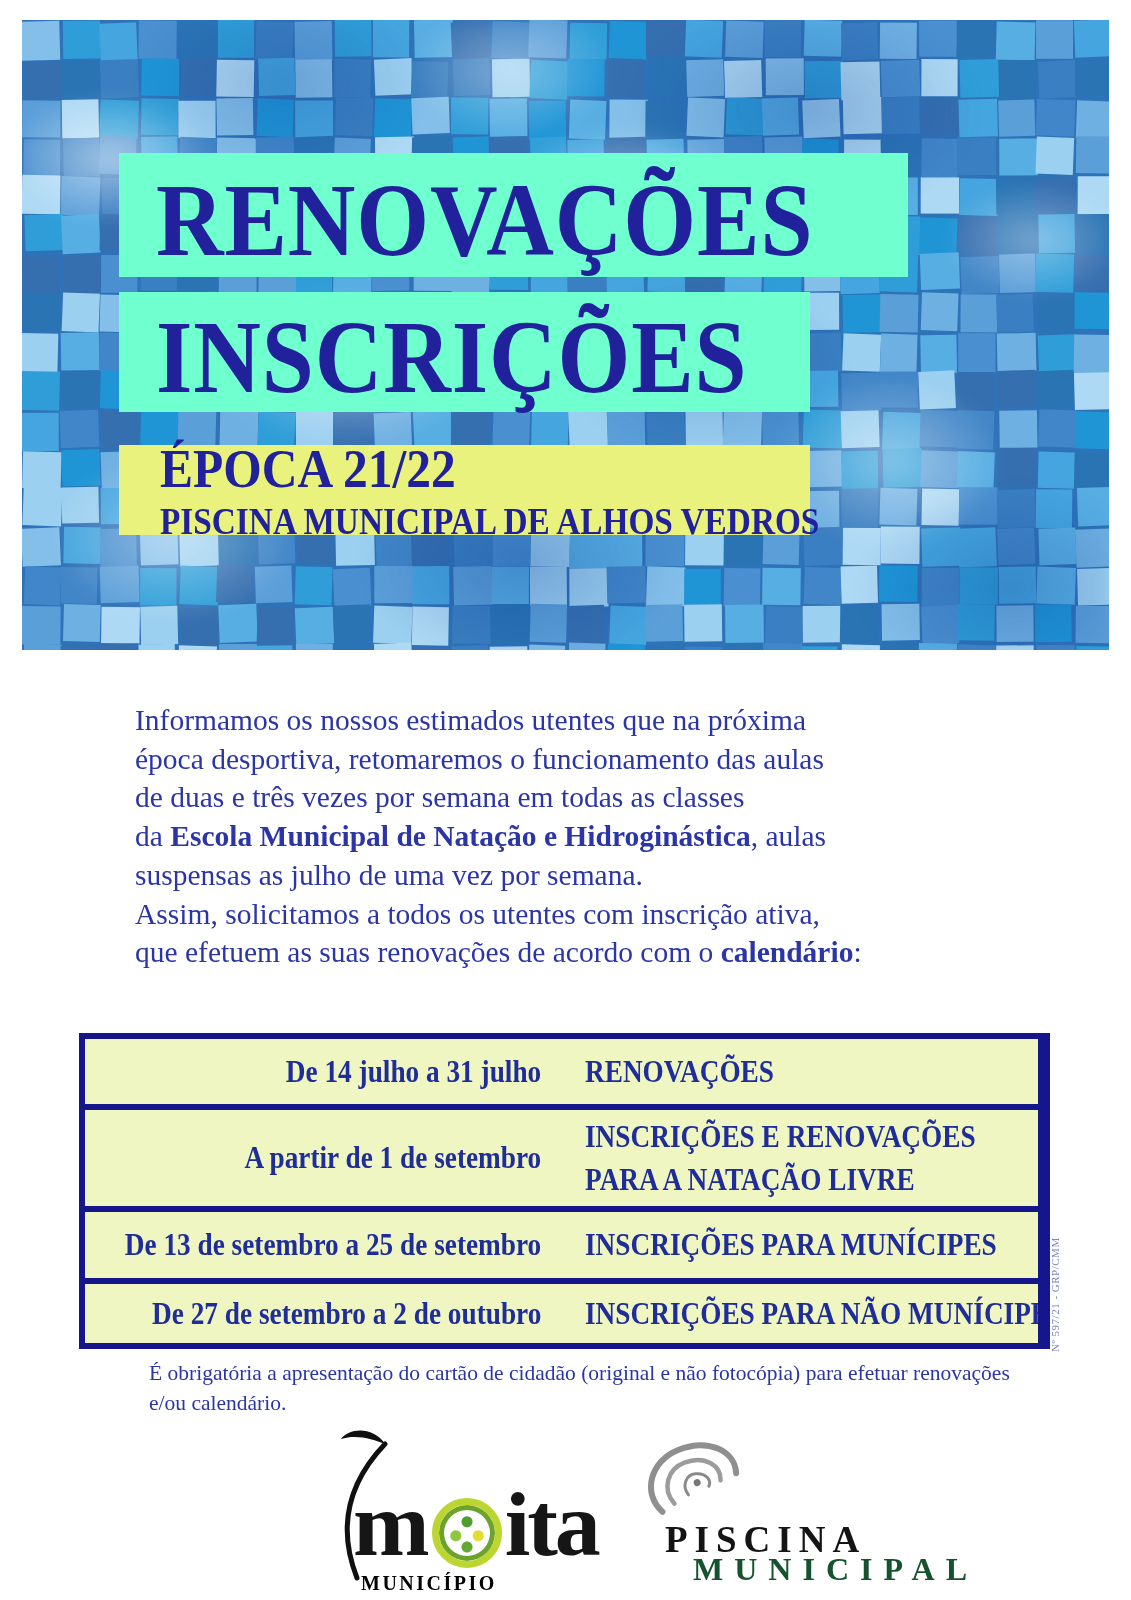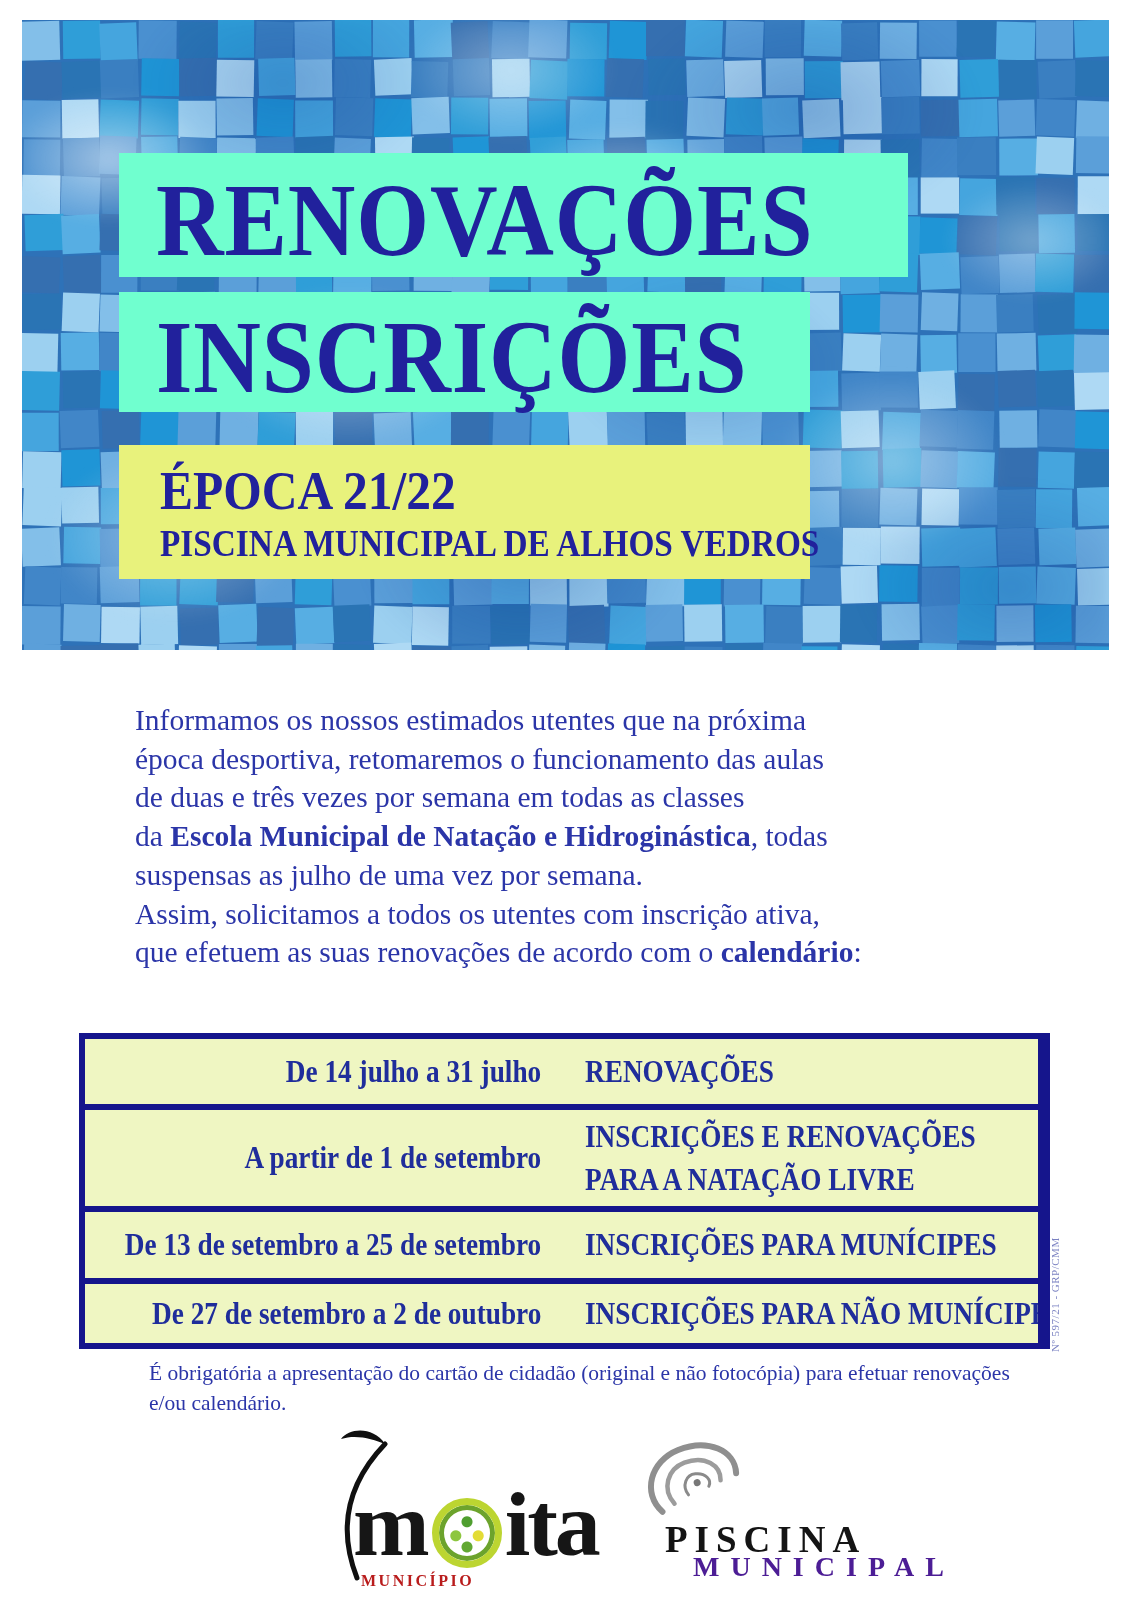--- a/index.html
+++ b/index.html
@@ -23,21 +23,21 @@
       radial-gradient(210px 140px at 24% 10%, rgba(12,60,150,.22), rgba(12,60,150,0) 70%),
       radial-gradient(220px 150px at 91% 90%, rgba(12,60,150,.26), rgba(12,60,150,0) 70%),
       radial-gradient(200px 130px at 63% 55%, rgba(12,60,150,.22), rgba(12,60,150,0) 70%);}
 
   .band{position:absolute;display:flex;overflow:visible;}
   .band-1{left:97px;top:133px;width:789px;height:124px;background:var(--mint,#70FFCF);align-items:center;}
   .band-2{left:97px;top:272px;width:691px;height:120px;background:var(--mint,#70FFCF);align-items:center;}
   .headline{display:block;padding-left:41px;padding-top:10px;font-weight:bold;font-size:104px;line-height:.92;
             letter-spacing:1px;color:var(--headline,#21219C);transform:scaleX(.9);transform-origin:left center;
             white-space:nowrap;}
-  .band-yellow{left:97px;top:425px;width:691px;height:134px;background:var(--yellow,#E8F27C);
+  .band-yellow{left:97px;top:425px;width:691px;height:90px;background:var(--yellow,#E8F27C);
                flex-direction:column;justify-content:center;padding-left:41px;box-sizing:border-box;gap:7px;}
   .season{font-weight:bold;font-size:55px;line-height:1;color:var(--headline,#21219C);
           transform:scaleX(.9);transform-origin:left center;white-space:nowrap;}
   .venue{font-weight:bold;font-size:37px;line-height:1;color:var(--headline,#21219C);
          transform:scaleX(.9);transform-origin:left center;white-space:nowrap;}
 
   
   .intro{position:absolute;left:135px;top:701px;width:930px;font-size:29.5px;line-height:38.7px;
          color:var(--body-text,#2B35A8);}
   .intro div{white-space:nowrap;}
@@ -70,26 +70,26 @@
   .moita-swoosh{position:absolute;left:-4px;top:-2px;}
   .moita-word{position:absolute;left:28px;top:48px;display:flex;align-items:flex-start;
               font-size:92px;font-weight:bold;letter-spacing:-3px;line-height:1;color:#161616;}
   .ring{width:56px;height:56px;border-radius:50%;border:7px solid #BCD531;background-color:#fff;
         box-shadow:inset 0 0 0 5px #6CA32C;margin:20px 3px 0 5px;
         background-image:
           radial-gradient(circle at 50% 30%, #4F9E2F 5px, rgba(0,0,0,0) 6px),
           radial-gradient(circle at 30% 55%, #8DC63F 5px, rgba(0,0,0,0) 6px),
           radial-gradient(circle at 70% 55%, #E3DC35 5px, rgba(0,0,0,0) 6px),
           radial-gradient(circle at 50% 75%, #62A832 5px, rgba(0,0,0,0) 6px);}
-  .moita-sub{position:absolute;left:36px;top:142px;font-size:16px;font-weight:bold;
-             letter-spacing:2.5px;color:#b91c1c;}
+  .moita-sub{position:absolute;left:36px;top:142px;font-size:20px;font-weight:bold;
+             letter-spacing:2.5px;color:#000000;}
   .piscina{position:relative;width:330px;height:160px;margin-top:4px;}
   .spiral{position:absolute;left:20px;top:0;}
   .pisc-1{position:absolute;left:60px;top:84px;font-size:37px;font-weight:bold;letter-spacing:7px;color:#141414;}
-  .pisc-2{position:absolute;left:88px;top:117px;font-size:28px;font-weight:bold;letter-spacing:11px;color:#4c1d95;}
+  .pisc-2{position:absolute;left:88px;top:117px;font-size:32px;font-weight:bold;letter-spacing:11px;color:#14532d;}
 </style>
 </head>
 <body>
 
 <div class="page">
 
   <div class="pool-header">
     <svg class="mosaic" width="1087" height="630">
         <rect x="-0.6" y="1.4" width="38.3" height="39.0" fill="#83bfe9" transform="rotate(-1.5 17.4 19.4)"></rect>
         <rect x="41.0" y="0.7" width="37.3" height="38.1" fill="#2f9ed8" transform="rotate(-0.7 59.0 18.7)"></rect>
@@ -579,21 +579,21 @@
     <div class="band band-yellow">
       <div class="season">ÉPOCA 21/22</div>
       <div class="venue">PISCINA MUNICIPAL DE ALHOS VEDROS</div>
     </div>
   </div>
 
   <div class="intro">
       <div><span>Informamos os nossos estimados utentes que na próxima</span></div>
       <div><span>época desportiva, retomaremos o funcionamento das aulas</span></div>
       <div><span>de duas e três vezes por semana em todas as classes</span></div>
-      <div><span>da </span><b>Escola Municipal de Natação e Hidroginástica</b><span>, todas</span></div>
+      <div><span>da </span><b>Escola Municipal de Natação e Hidroginástica</b><span>, aulas</span></div>
       <div><span>suspensas as julho de uma vez por semana.</span></div>
       <div><span>Assim, solicitamos a todos os utentes com inscrição ativa,</span></div>
       <div><span>que efetuem as suas renovações de acordo com o </span><b>calendário</b><span>:</span></div>
     </div>
 
   <div class="calendar">
       <div class="cal-row">
         <div class="cal-cell cal-period">
           <span>De 14 julho a 31 julho</span>
         </div>

